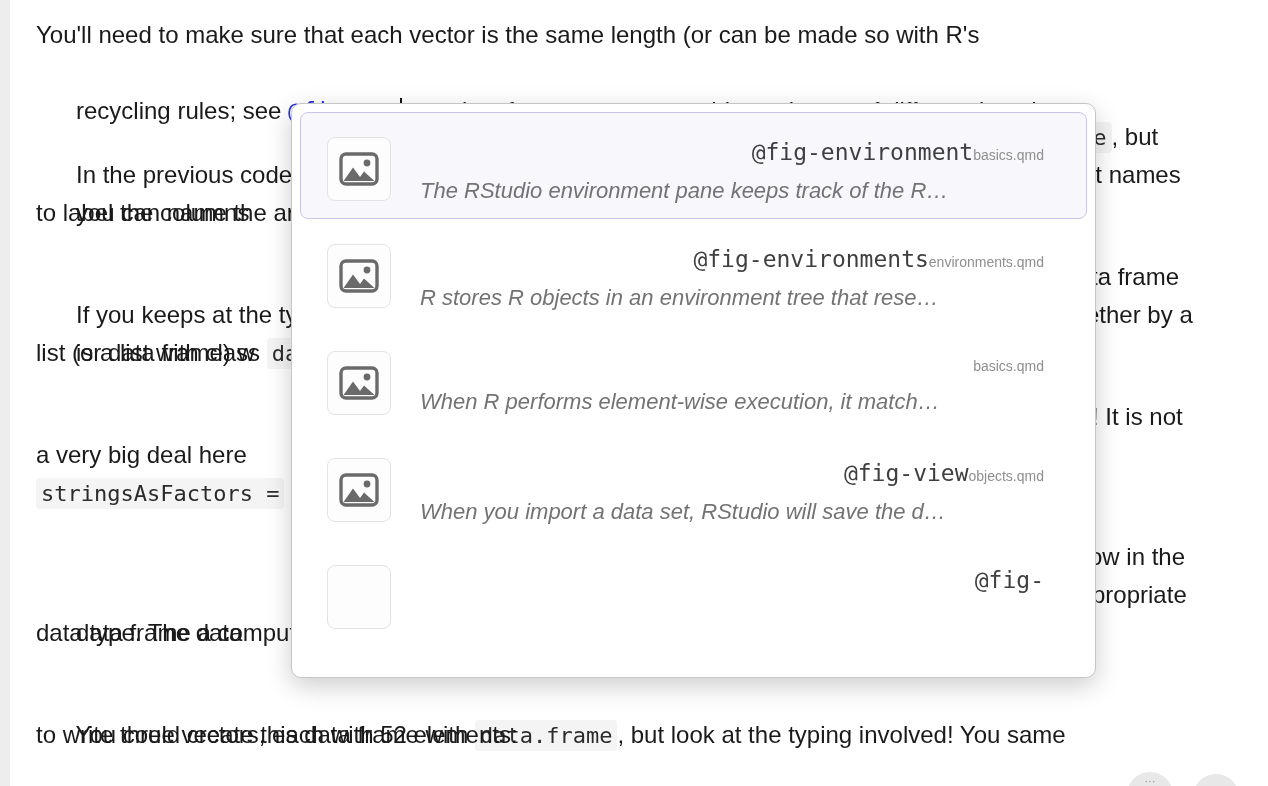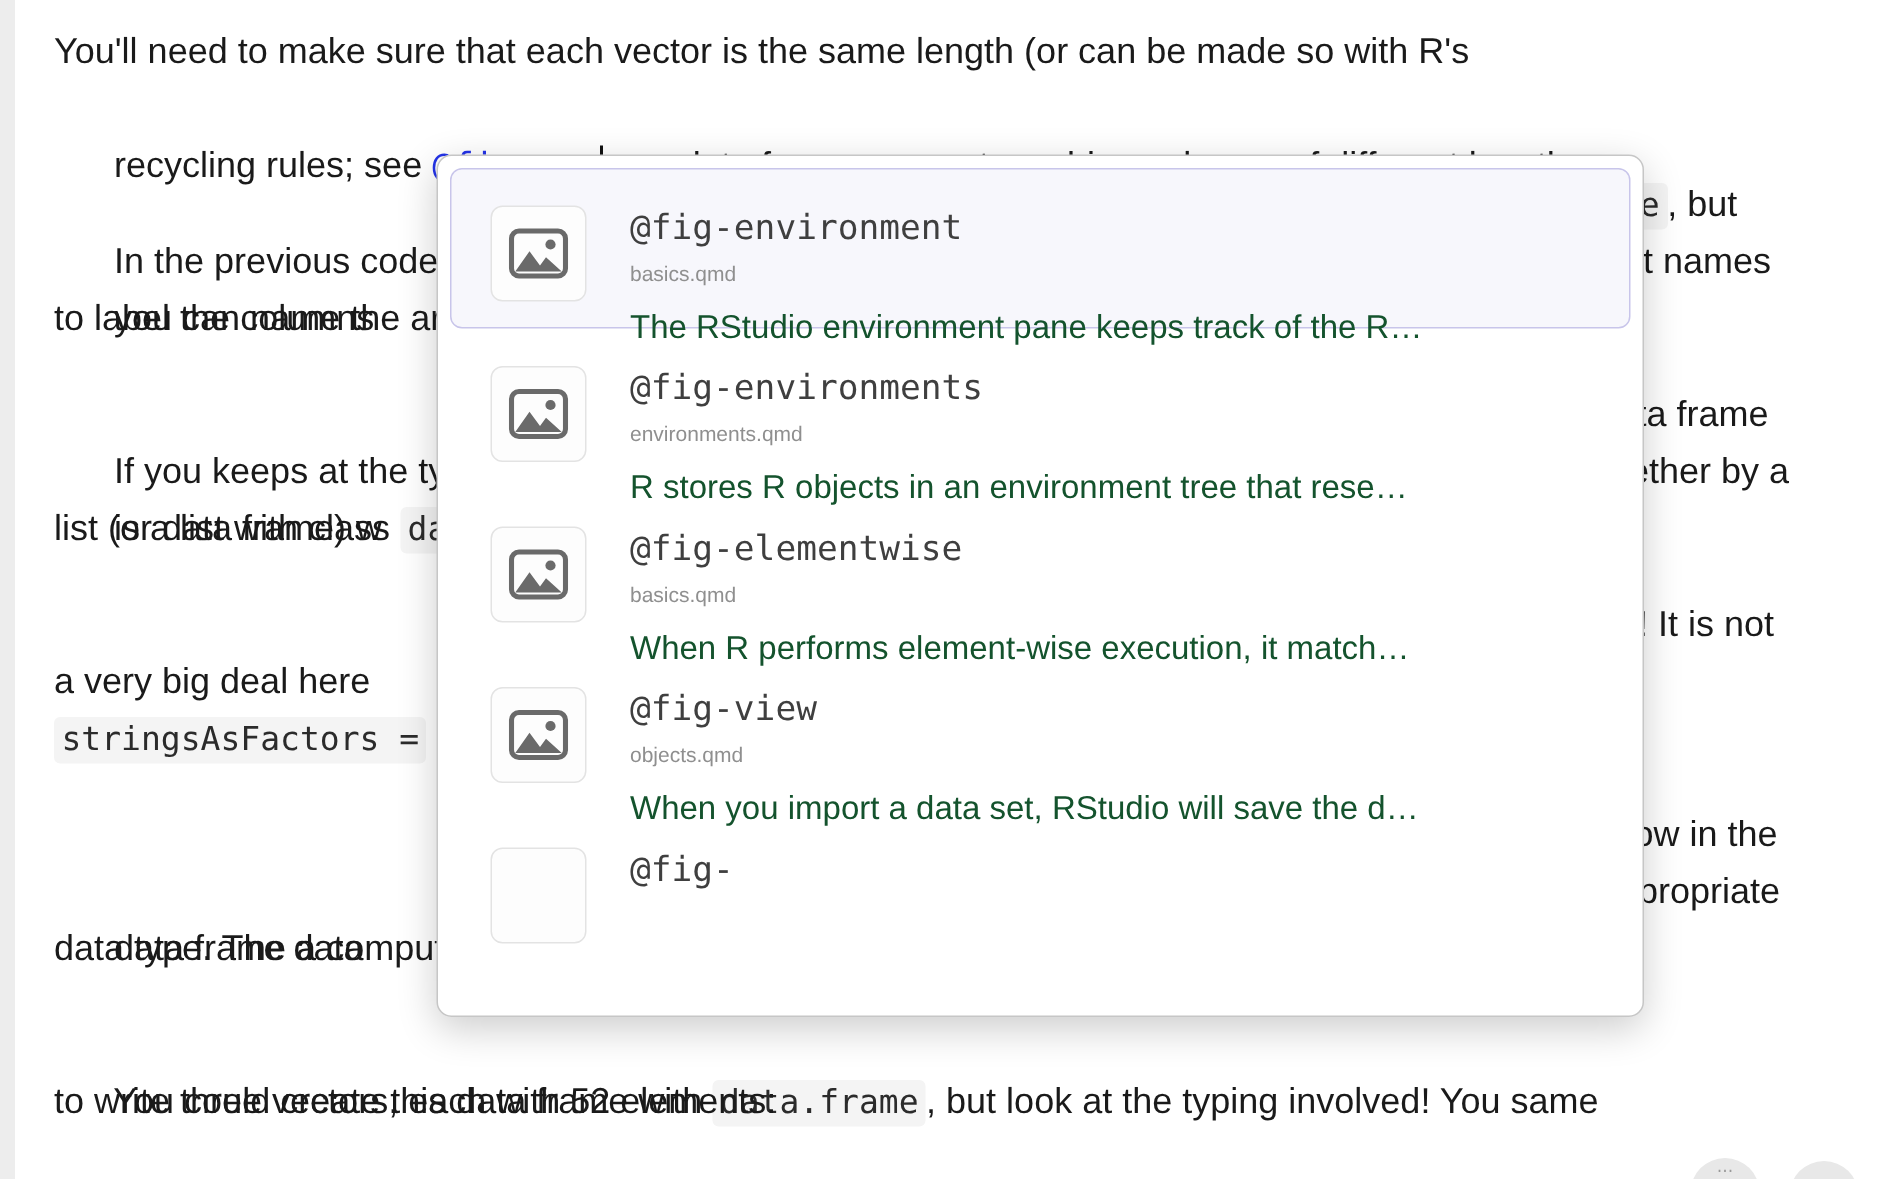--- a/index.html
+++ b/index.html
@@ -23,25 +23,25 @@
   .popup { position:absolute; left:291px; top:103px; width:805px; height:575px;
            background:#ffffff; border:1px solid #c6c6c6; border-radius:10px;
            box-shadow:0 8px 26px rgba(0,0,0,0.20); overflow:hidden; padding:8px; z-index:5; }
   .pitem { display:flex; align-items:flex-start; height:107px; padding:24px 42px 0 26px;
            border:1px solid transparent; border-radius:8px; }
   .pitem.selected { background:#f7f7fc; border:1px solid #c8c5ea; }
   .picon { flex:0 0 64px; width:64px; height:64px; background:#fdfdfd;
            border:1px solid #e3e3e3; border-radius:8px;
            display:flex; align-items:center; justify-content:center; }
   .ptext { flex:1; margin-left:29px; min-width:0; }
-  .prow { display:flex; justify-content:flex-start; align-items:baseline; line-height:30px;flex-direction:column; }
+  .prow { display:flex; justify-content:flex-end; align-items:baseline; line-height:30px; }
   .ptitle { font-family:"DejaVu Sans Mono", monospace; font-size:23px; color:#3f3f3f; }
   .pfile { font-size:14px; color:#8f8f8f; }
-  .pdesc { font-size:22px; color:#14532d; line-height:34px; margin-top:4px;
-           white-space:nowrap; overflow:hidden; }
+  .pdesc { font-size:22px; color:#737373; line-height:34px; margin-top:4px;
+           white-space:nowrap; overflow:hidden;font-style:italic; }
 
   
   .fab { position:absolute; width:46px; height:46px; border-radius:50%;
          background:#e8e8e8; z-index:6; text-align:center;
          color:#9a9a9a; font-size:11px; line-height:18px; }
   .fab1 { left:1127px; top:772px; }
   .fab2 { left:1193px; top:774px; }
 </style>
 </head>
 <body>
@@ -148,21 +148,20 @@
   <div class="pitem">
     <div class="picon">
       <svg width="40" height="34" viewBox="0 0 40 34">
         <rect x="2" y="2" width="36" height="30" rx="5" fill="none" stroke="#6a6a6a" stroke-width="3.4"></rect>
         <circle cx="28" cy="11" r="3.4" fill="#6a6a6a"></circle>
         <path d="M4.5 29 L14 15.5 L21 25 L25 19.5 L35.5 29 Z" fill="#6a6a6a"></path>
       </svg>
     </div>
     <div class="ptext">
       <div class="prow">
-        <span class="ptitle">@fig-elementwise</span>
         <span class="pfile">basics.qmd</span>
       </div>
       <div class="pdesc">When R performs element-wise execution, it match…</div>
     </div>
   </div>
 
 
   <div class="pitem">
     <div class="picon">
       <svg width="40" height="34" viewBox="0 0 40 34">

